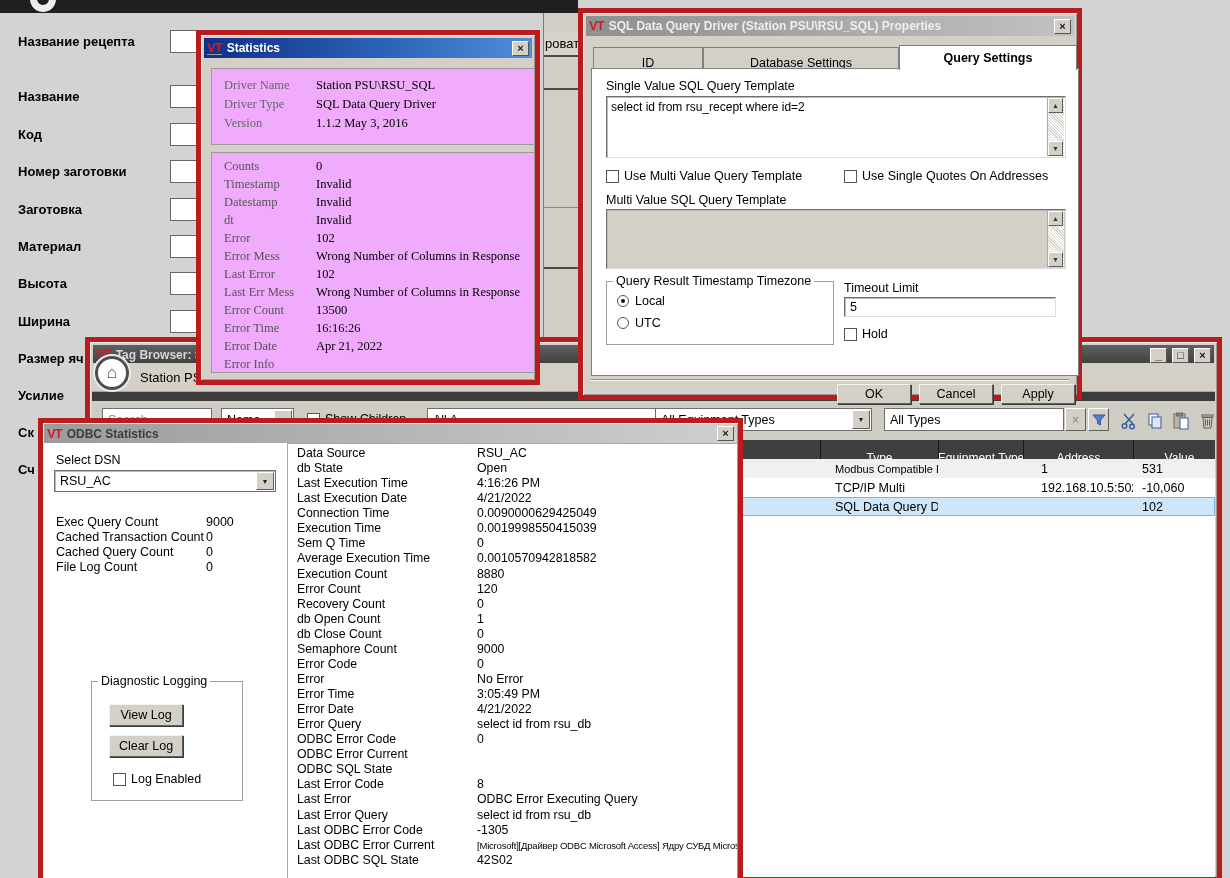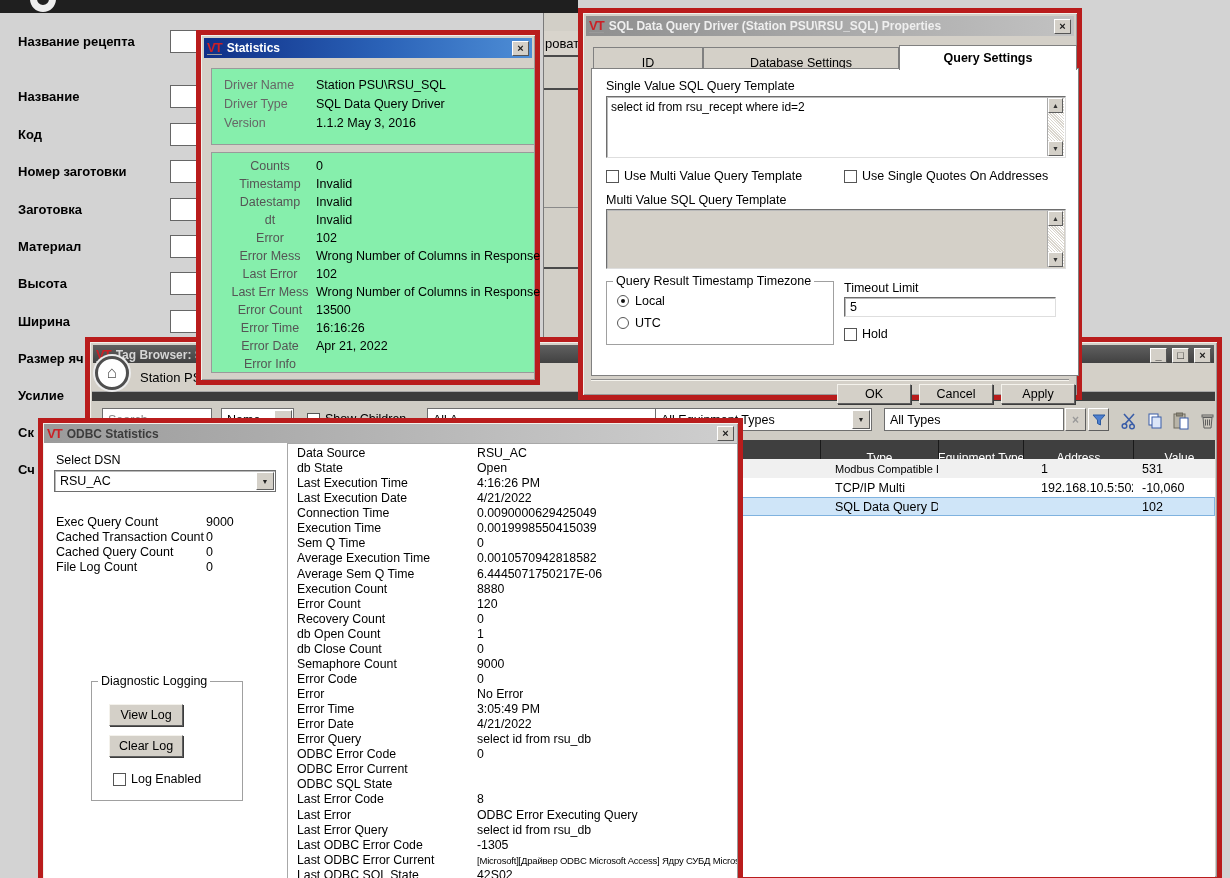--- a/index.html
+++ b/index.html
@@ -99,26 +99,26 @@
 .clog{left:17px;top:53px;width:74px;height:22px;}
 .logcb{position:absolute;left:21px;top:90px;}
 .ostats{position:absolute;left:243px;top:0;right:0;bottom:0;border-left:1px solid #a8a8a8;border-top:1px solid #a8a8a8;padding-top:2px;overflow:hidden;}
 .orow{height:15.07px;display:flex;padding-left:9px;font-size:12.3px;line-height:15px;white-space:nowrap;}
 .orow .l{width:180px;flex:none;}
 .orow .v{overflow:hidden;}
 .orow .v.tiny{font-size:9.5px;letter-spacing:-0.2px;line-height:15px;}
 
 
 .statsdlg{left:196px;top:30px;width:344px;height:355px;z-index:4;}
-.gbox{position:absolute;background:#86efac;border:1px solid #9a9a9a;}
+.gbox{position:absolute;background:#f0abfc;border:1px solid #9a9a9a;font-family:Liberation Serif, serif;}
 .box1{left:10px;top:33px;width:324px;height:77px;padding:9px 0 0 12px;}
 .box2{left:10px;top:117px;width:324px;height:221px;padding:6px 0 0 12px;}
 .irow{height:19px;display:flex;}
 .irow .l{width:92px;color:#666;flex:none;}
-.srow{height:18px;display:flex;white-space:nowrap;text-align:center;}
+.srow{height:18px;display:flex;white-space:nowrap;}
 .srow .l{width:92px;color:#555;flex:none;}
 
 
 .props{left:578px;top:8px;width:504px;height:392px;z-index:5;}
 .props .tbar{height:20px;}
 .tab{position:absolute;top:34px;height:30px;background:#d4d0c8;border:1px solid #808080;border-bottom:none;display:flex;align-items:center;justify-content:center;font-size:12.5px;z-index:1;}
 .tab.active{background:#fff;font-weight:bold;top:32px;height:25px;z-index:3;}
 .tab1{left:10px;width:110px;}
 .tab2{left:120px;width:196px;}
 .tab3{left:316px;width:178px;}
@@ -393,24 +393,20 @@
           <div class="orow">
             <span class="l">Sem Q Time</span>
             <span class="v">0</span>
           </div>
 
           <div class="orow">
             <span class="l">Average Execution Time</span>
             <span class="v">0.0010570942818582</span>
           </div>
 
-          <div class="orow">
-            <span class="l">Average Sem Q Time</span>
-            <span class="v">6.4445071750217E-06</span>
-          </div>
 
           <div class="orow">
             <span class="l">Execution Count</span>
             <span class="v">8880</span>
           </div>
 
           <div class="orow">
             <span class="l">Error Count</span>
             <span class="v">120</span>
           </div>

